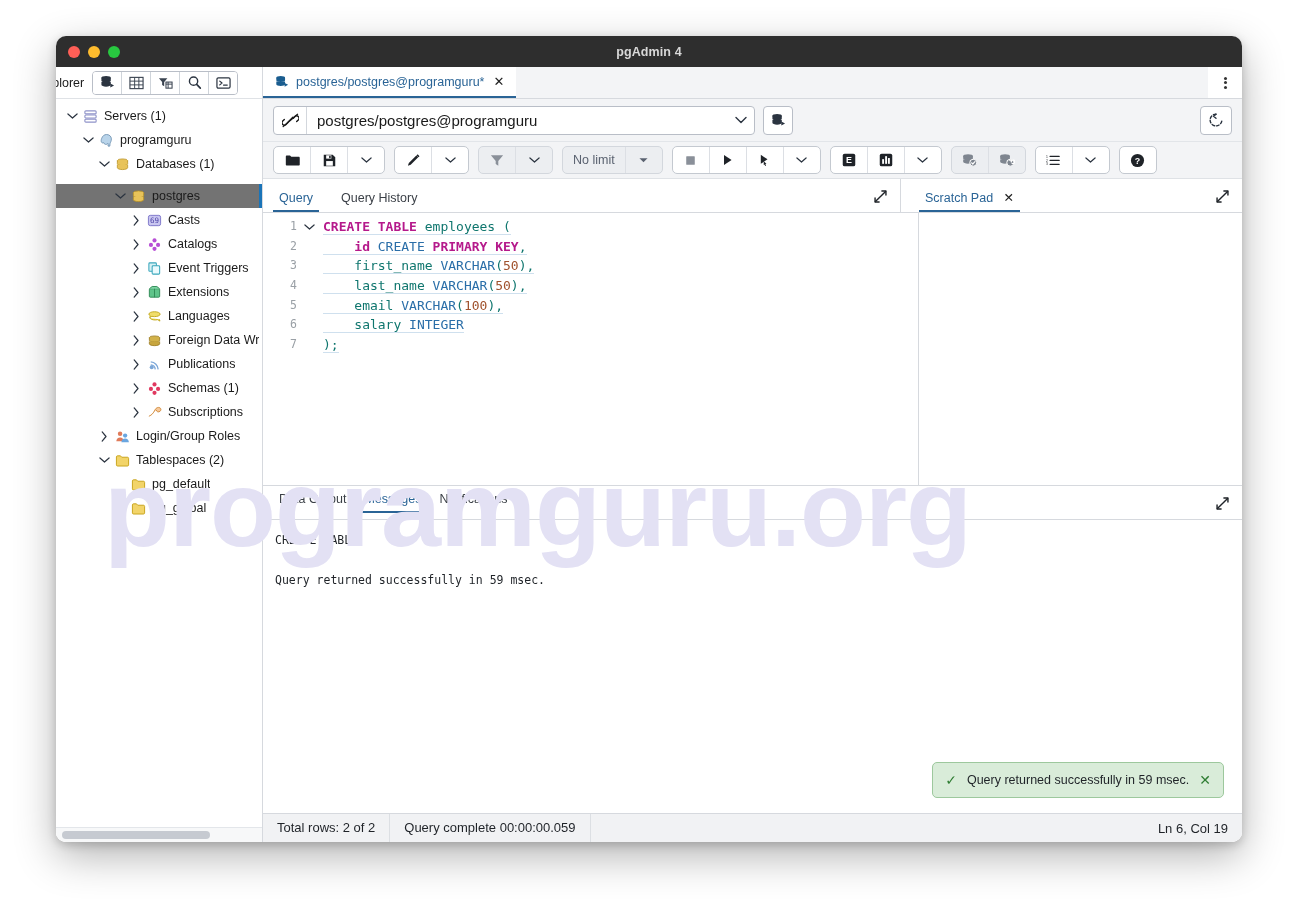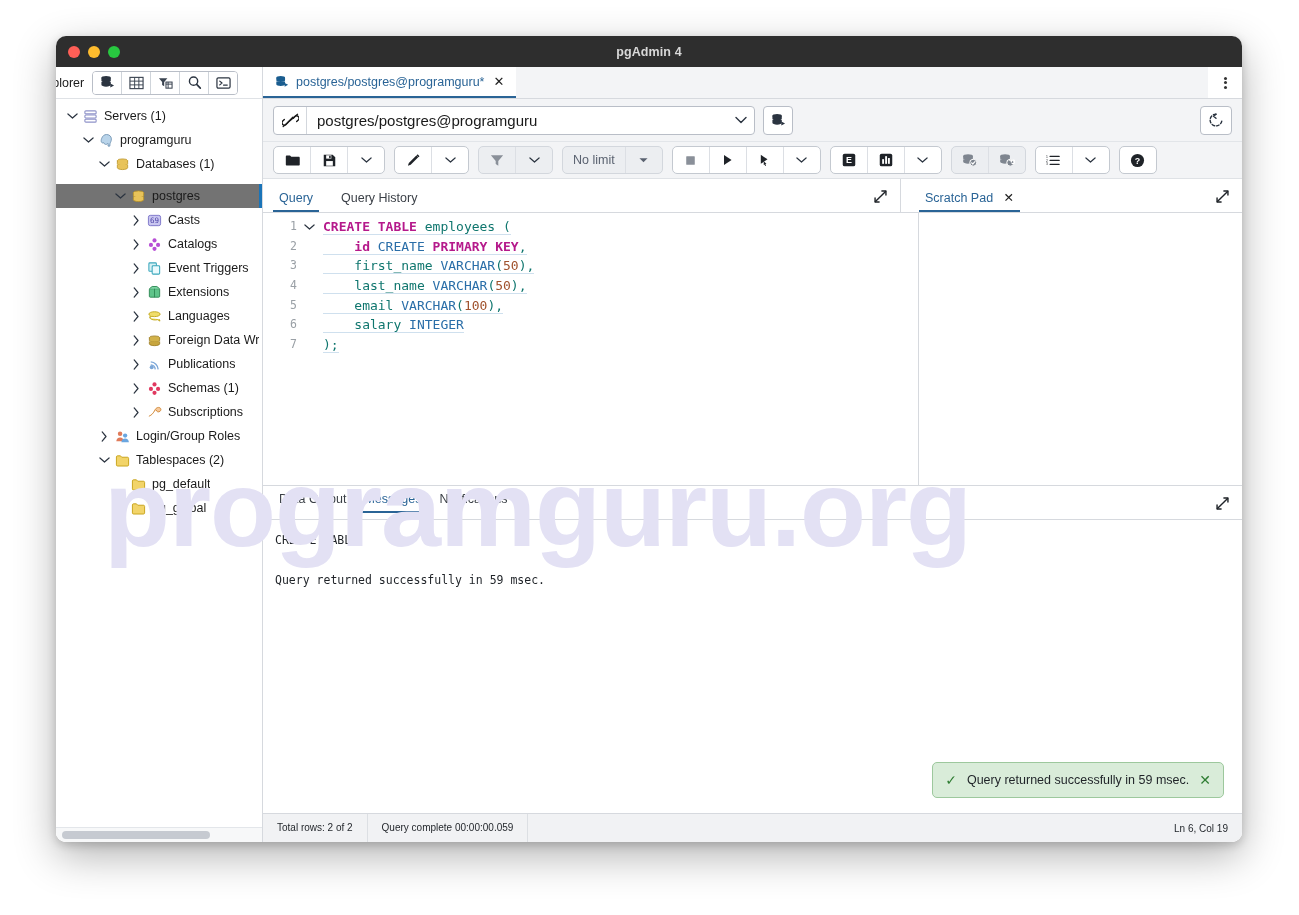--- a/index.html
+++ b/index.html
@@ -410,21 +410,21 @@
   }
   .msg-blank { height: 20px; }
 
   
   #status-bar {
     height: 28px;
     background: #f1f2f4;
     border-top: 1px solid #d6d9de;
     display: flex;
     align-items: center;
-    font-size: 10px;
+    font-size: 13px;
     color: #1f2328;
   }
   .status-cell {
     padding: 0 14px;
     height: 28px;
     line-height: 28px;
     border-right: 1px solid #dcdfe3;
     white-space: nowrap;
   }
   #status-right {

